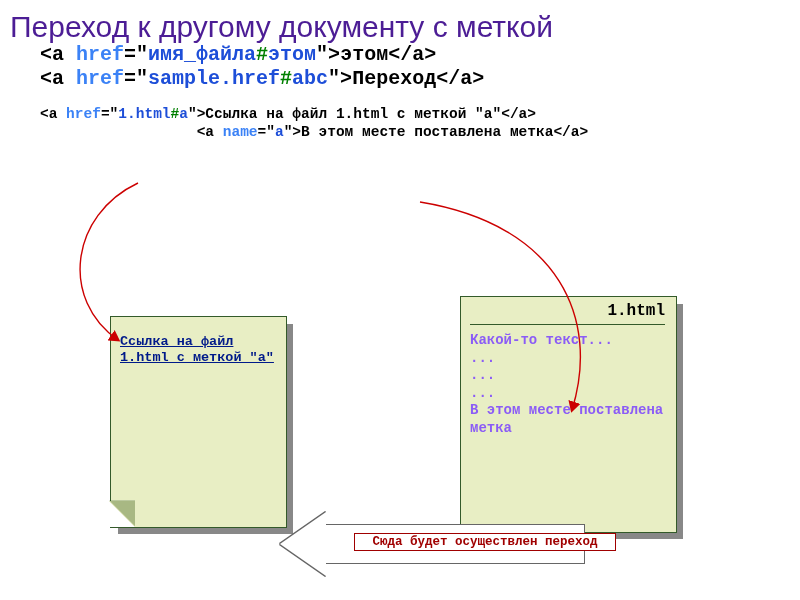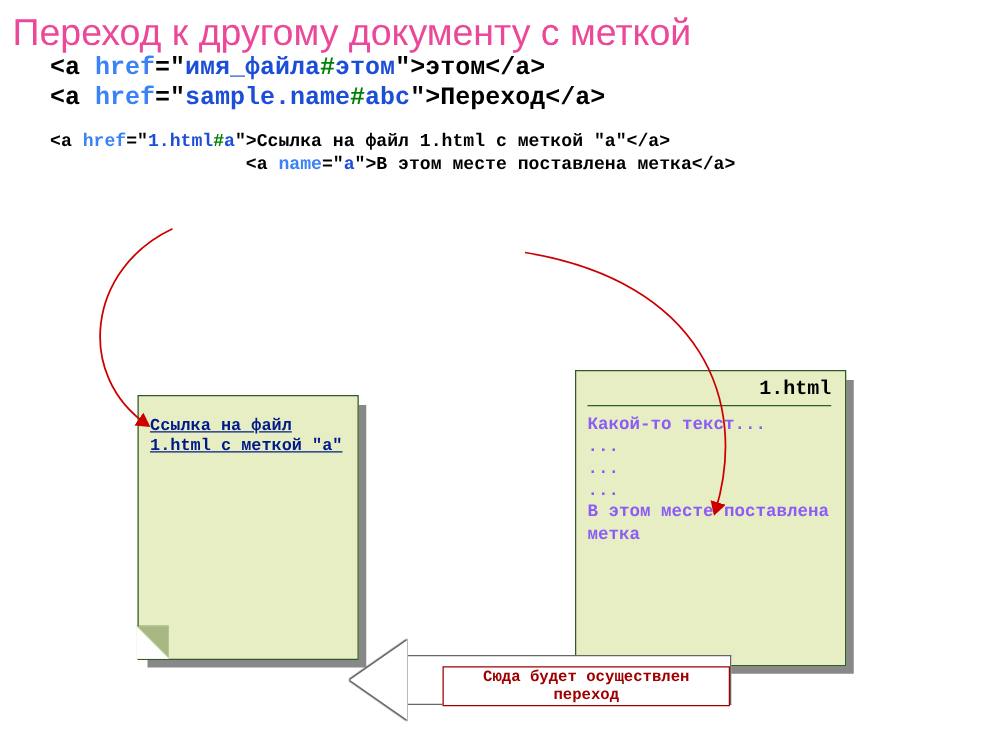--- a/index.html
+++ b/index.html
@@ -7,21 +7,21 @@
     padding: 0;
     width: 800px;
     height: 600px;
     font-family: Arial, sans-serif;
     background: #fff;
     position: relative;
     overflow: hidden;
   }
   .title {
     font-size: 30px;
-    color: #ec4899;
+    color: #4c1d95;
     padding: 10px 0 0 10px;
     line-height: 1.1;
     font-weight: normal;
   }
   .code-block {
     font-family: "Courier New", monospace;
     font-weight: bold;
     font-size: 20px;
     padding-left: 40px;
     line-height: 1.2;
@@ -149,21 +149,21 @@
     left: 0; top: 0;
     width: 0; height: 0;
     border-top: 32px solid transparent;
     border-bottom: 32px solid transparent;
     border-right: 46px solid #fff;
     filter: drop-shadow(-1px 0 0 #666) drop-shadow(0 -1px 0 #666) drop-shadow(0 1px 0 #666);
   }
   .big-arrow .caption {
     position: absolute;
     left: 74px; top: 21px;
-    width: 230px;
+    width: 262px;
     font-family: "Courier New", monospace;
     font-weight: bold;
     font-size: 12.5px;
     color: #a00000;
     background: #fff;
     border: 1.5px solid #a00000;
     padding: 1px 4px;
     text-align: center;
     box-sizing: border-box;
   }
@@ -178,21 +178,21 @@
 </head>
 <body>
 
 <div class="title">Переход к другому документу с меткой</div>
 
 <div class="code-block">
   <div>
     <span class="c-black">&lt;a </span><span class="c-blue">href</span><span class="c-black">="</span><span class="c-red">имя_файла</span><span class="c-green">#</span><span class="c-red">этом</span><span class="c-black">"&gt;</span><span class="c-black">этом</span><span class="c-black">&lt;/a&gt;</span>
   </div>
   <div>
-    <span class="c-black">&lt;a </span><span class="c-blue">href</span><span class="c-black">="</span><span class="c-red">sample.name</span><span class="c-green">#</span><span class="c-red">abc</span><span class="c-black">"&gt;</span><span class="c-black">Переход</span><span class="c-black">&lt;/a&gt;</span>
+    <span class="c-black">&lt;a </span><span class="c-blue">href</span><span class="c-black">="</span><span class="c-red">sample.href</span><span class="c-green">#</span><span class="c-red">abc</span><span class="c-black">"&gt;</span><span class="c-black">Переход</span><span class="c-black">&lt;/a&gt;</span>
   </div>
 </div>
 
 <div class="code-block-sm">
   <div>
     <span class="c-black">&lt;a </span><span class="c-blue">href</span><span class="c-black">="</span><span class="c-red">1.html</span><span class="c-green">#</span><span class="c-red">a</span><span class="c-black">"&gt;</span><span class="c-black">Ссылка на файл 1.html с меткой "a"</span><span class="c-black">&lt;/a&gt;</span>
   </div>
   <div>
     <span class="c-black" style="white-space:pre">                  </span><span class="c-black">&lt;a </span><span class="c-blue">name</span><span class="c-black">="</span><span class="c-red">a</span><span class="c-black">"&gt;</span><span class="c-black">В этом месте поставлена метка</span><span class="c-black">&lt;/a&gt;</span>
   </div>

